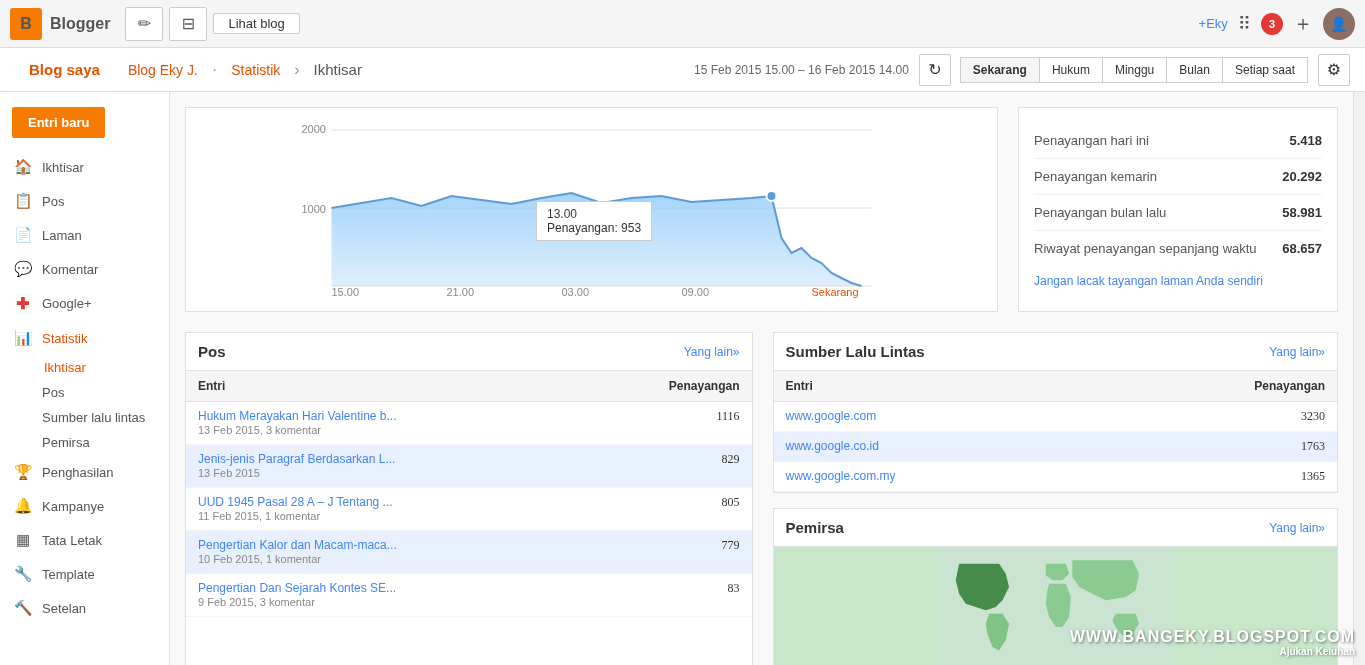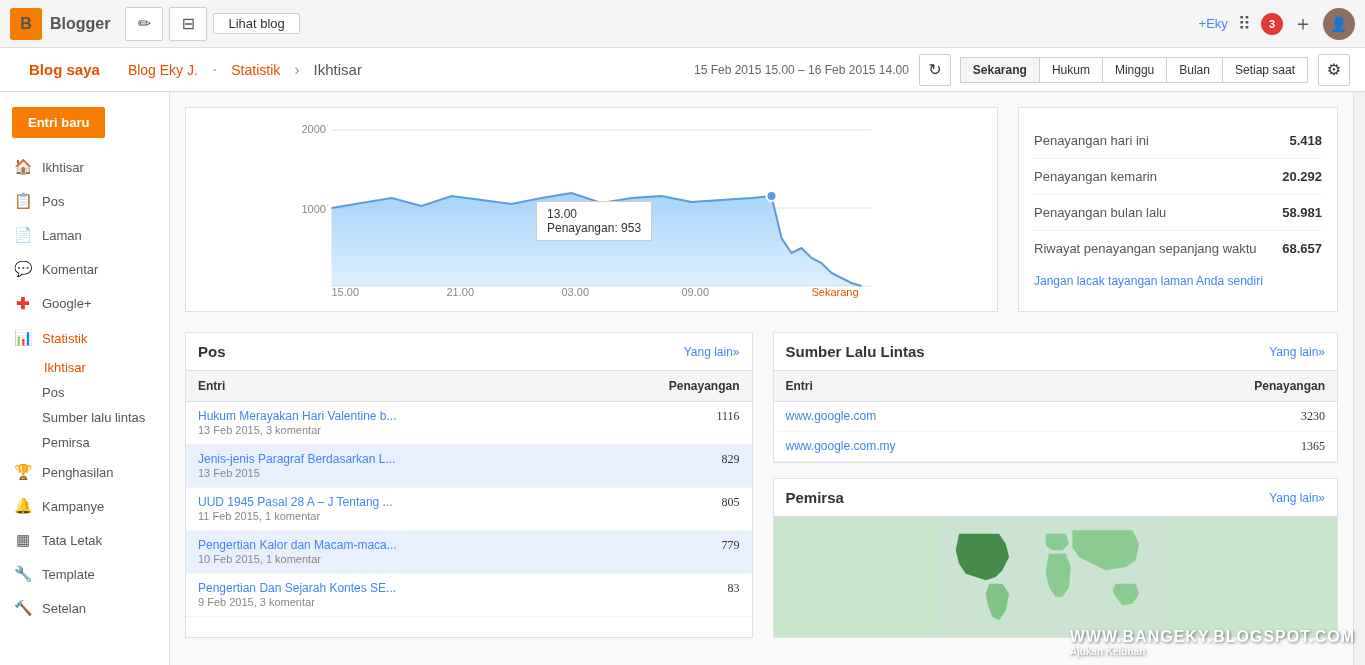--- a/index.html
+++ b/index.html
@@ -117,21 +117,21 @@
 
     
     .map-block { flex: 1; background: white; border: 1px solid #e0e0e0; }
     .map-area { height: 120px; background: #c8e6c9; position: relative; overflow: hidden; }
 
     
     .watermark {
       position: fixed; bottom: 8px; right: 10px; font-size: 18px; font-weight: bold;
       color: white; text-shadow: 1px 1px 3px rgba(0,0,0,0.5); pointer-events: none; z-index: 999;
     }
-    .watermark-sub { font-size: 10px; color: white; text-align: left; }
+    .watermark-sub { font-size: 10px; color: white; text-align: right; }
 
     
     .right-scroll { width: 12px; background: #f1f1f1; border-left: 1px solid #e0e0e0; }
   </style>
 </head>
 <body>
 
 <div class="topbar">
   <div class="topbar-logo">
     <div class="blogger-icon">
@@ -364,20 +364,26 @@
                 <th>Penayangan</th>
               </tr>
             </thead>
             <tbody>
               <tr>
                 <td>
                   <a class="entry-link">www.google.com</a>
                 </td>
                 <td>3230</td>
               </tr>
+              <tr class="highlighted">
+                <td>
+                  <a class="entry-link">www.google.co.id</a>
+                </td>
+                <td>1763</td>
+              </tr>
               <tr>
                 <td>
                   <a class="entry-link">www.google.com.my</a>
                 </td>
                 <td>1365</td>
               </tr>
             </tbody>
           </table>
         </div>
 

